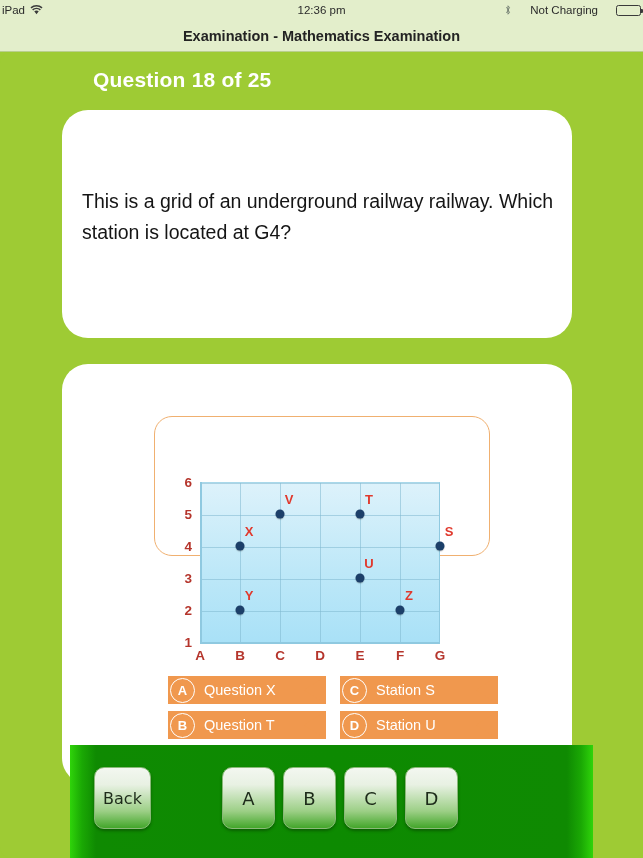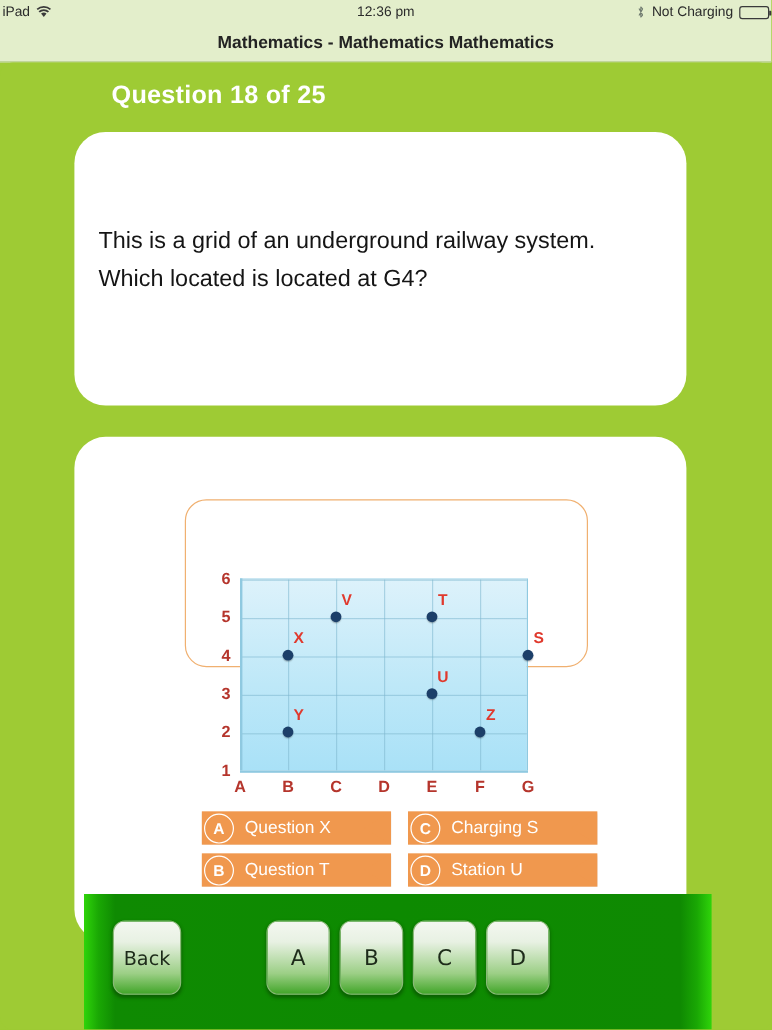--- a/index.html
+++ b/index.html
@@ -19,21 +19,21 @@
     font-size: 11.5px; color: #2b2b2b;
     position: relative;
   }
   .sb-left { display: flex; align-items: center; gap: 5px; }
   .sb-center {
     position: absolute; left: 0; right: 0; text-align: center;
     font-size: 11.5px; font-weight: 400;
     pointer-events: none;
   }
   .sb-right {
-    margin-left: auto; display: flex; align-items: center; gap: 5px;
+    margin-left: auto; display: flex; align-items: center; gap: 18px;
     position: relative; z-index: 2;
   }
   .wifi-icon { display: inline-block; width: 13px; height: 10px; }
   .bt-icon { display: inline-block; width: 8px; height: 12px; }
   .battery {
     width: 25px; height: 11px;
     border: 1px solid #3a3a3a; border-radius: 2.5px;
     position: relative; padding: 1px; background: transparent;
   }
   .battery::after {
@@ -200,29 +200,29 @@
       </svg>
     </span>
     <span>Not Charging</span>
     <span class="battery">
       <span class="battery-fill" style="width:72%"></span>
     </span>
   </div>
 </div>
 
 <div class="navbar">
-  <span>Mathematics - Mathematics Mathematics</span>
+  <span>Examination - Mathematics Examination</span>
 </div>
 
 <div class="content">
 
   <div class="qhead">Question 18 of 25</div>
 
   <div class="card" id="question-card">
-    <div class="qtext">This is a grid of an underground railway system. Which located is located at G4?</div>
+    <div class="qtext">This is a grid of an underground railway railway. Which station is located at G4?</div>
   </div>
 
   <div class="card" id="answer-card">
     <div class="figure-frame"></div>
   </div>
 
   <div class="grid-wrap" id="chart">
       <div class="plot">
         <div class="gl-v" style="left: 40px;"></div>
         <div class="gl-v" style="left: 80px;"></div>
@@ -273,21 +273,21 @@
         <div class="opt-text">Question X</div>
       </div>
       <div class="opt" style="left: 168px; top: 659px;">
         <div class="opt-body" style="background: rgb(240, 152, 78);"></div>
         <div class="opt-badge">B</div>
         <div class="opt-text">Question T</div>
       </div>
       <div class="opt" style="left: 340px; top: 624px;">
         <div class="opt-body" style="background: rgb(240, 152, 78);"></div>
         <div class="opt-badge">C</div>
-        <div class="opt-text">Charging S</div>
+        <div class="opt-text">Station S</div>
       </div>
       <div class="opt" style="left: 340px; top: 659px;">
         <div class="opt-body" style="background: rgb(240, 152, 78);"></div>
         <div class="opt-badge">D</div>
         <div class="opt-text">Station U</div>
       </div>
     </div>
 
   <div class="toolbar">
     <div class="tb-btn wide" style="left:24px">Back</div>

